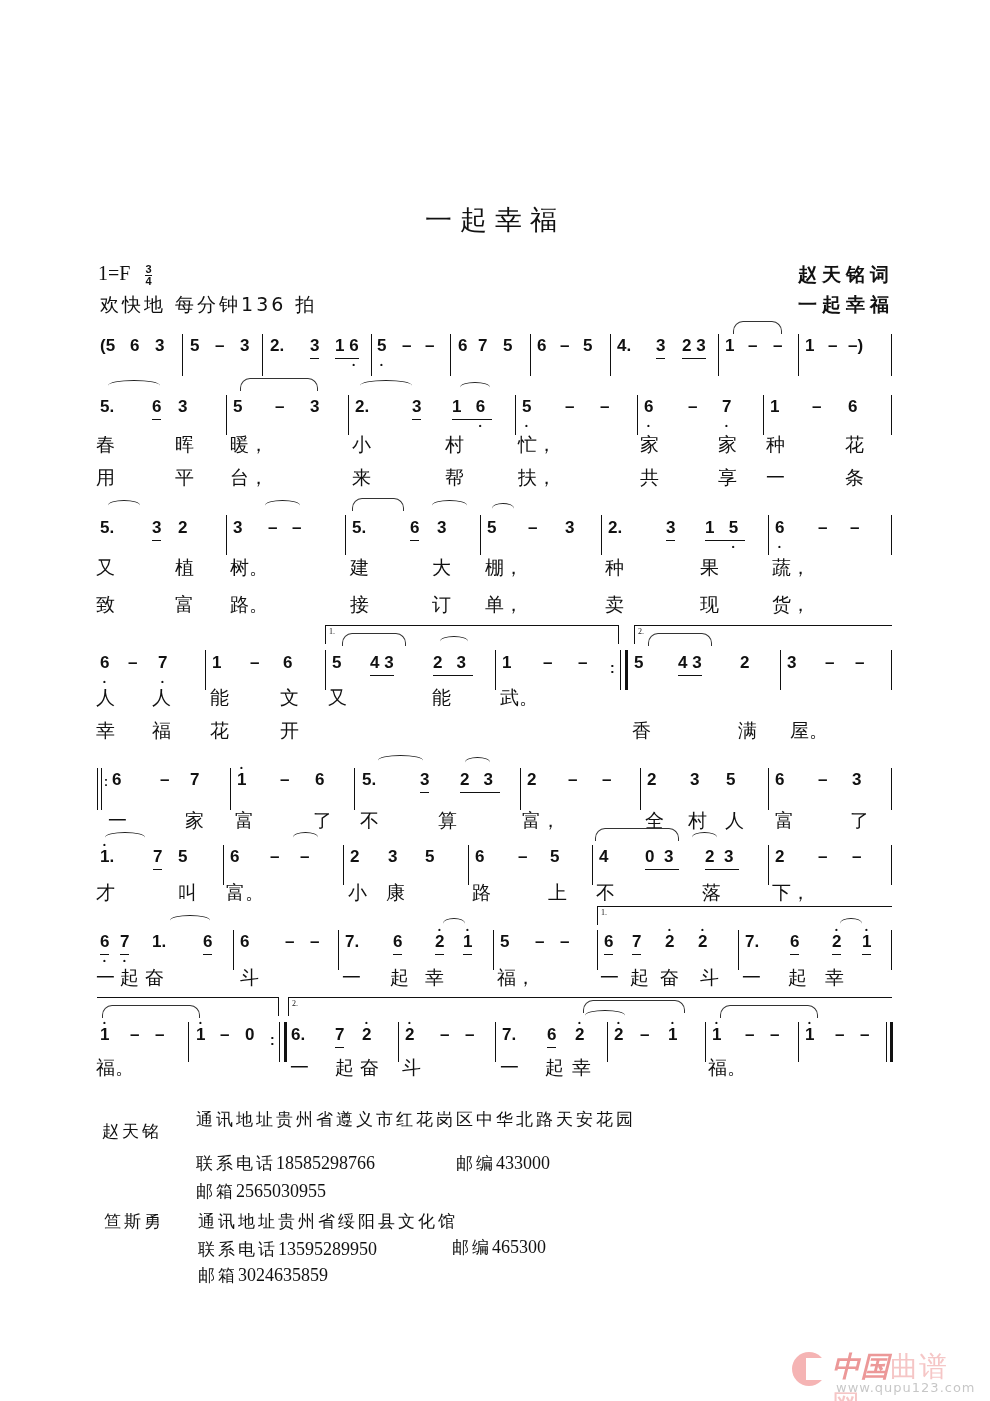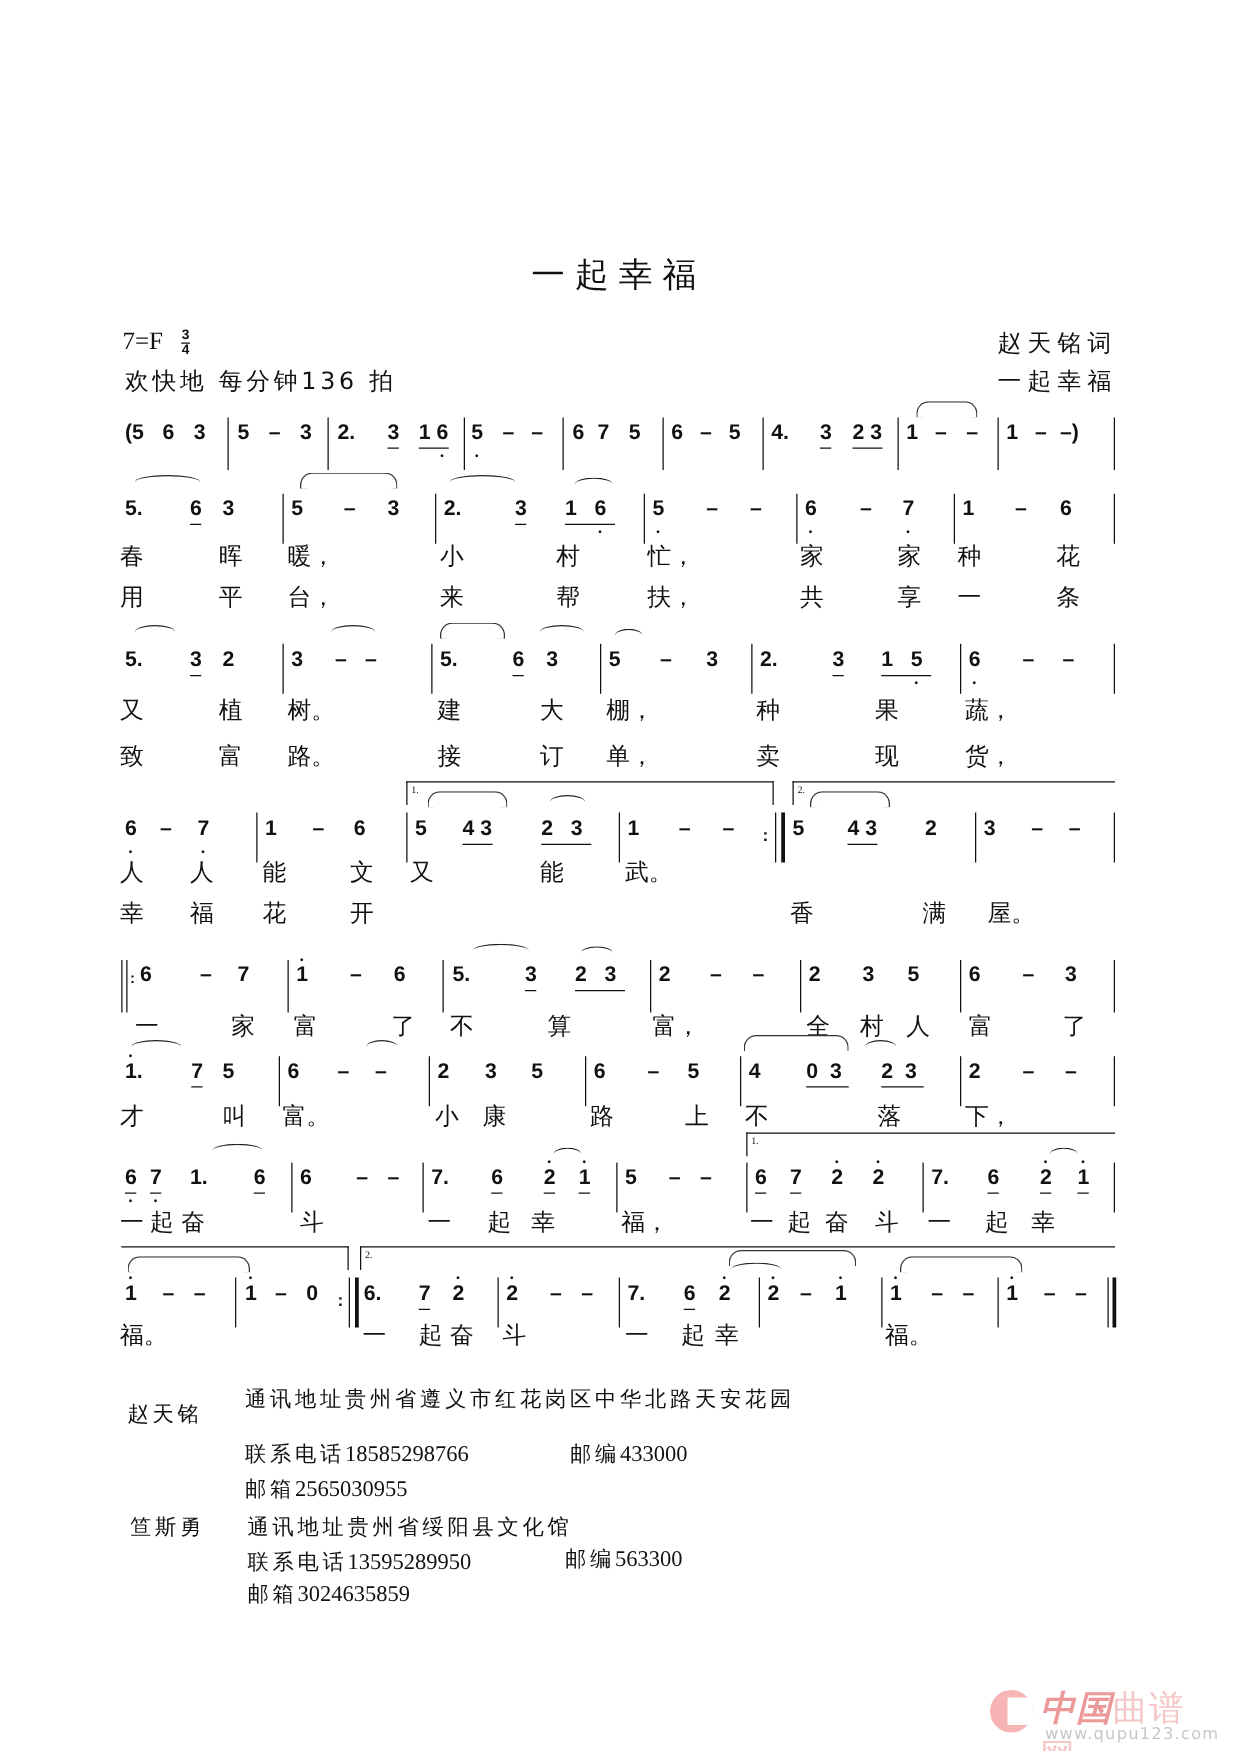--- a/index.html
+++ b/index.html
@@ -3,21 +3,21 @@
 <meta charset="utf-8">
 <style>
   html,body{margin:0;padding:0;background:#fff;}
   body{width:990px;height:1401px;position:relative;overflow:hidden;color:#111;font-family:"DejaVu Serif",serif;}
   .abs{position:absolute;}
   .title{left:0;width:990px;top:202px;text-align:center;font-size:27px;letter-spacing:8px;font-family:"DejaVu Sans",sans-serif;font-weight:normal;}
   .key{left:98px;top:262px;font-size:20px;font-family:"Liberation Serif",serif;}
   .ts{display:inline-block;vertical-align:middle;margin-left:10px;text-align:center;font-family:"Liberation Sans",sans-serif;font-weight:bold;font-size:11px;line-height:11px;}
   .ts .num{border-bottom:1px solid #111;display:block;}
   .tempo{left:100px;top:292px;font-size:19px;letter-spacing:3px;font-family:"DejaVu Sans",sans-serif;}
-  .credit{right:96px;font-size:19px;letter-spacing:5px;font-family:"DejaVu Sans",sans-serif;}
+  .credit{right:96px;font-size:19px;letter-spacing:5px;font-family:"DejaVu Sans",sans-serif;font-weight:bold;}
   .staff{position:absolute;left:0;width:990px;}
   .n{position:absolute;font-family:"Liberation Sans",sans-serif;font-weight:bold;font-size:17px;line-height:20px;}
   .n.u::after{content:"";position:absolute;left:0;right:0;bottom:-3px;border-bottom:1.5px solid #111;}
   .dot-hi::before{content:"•";position:absolute;left:3px;top:-12px;font-size:8px;}
   .dot-lo::before{content:"•";position:absolute;left:3px;top:19px;font-size:8px;}
   .bar{position:absolute;width:1.4px;background:#111;}
   .lyr{position:absolute;font-family:"DejaVu Sans",sans-serif;font-size:19px;}
   .slur{position:absolute;border-top:1.4px solid #222;border-radius:50% 50% 0 0;height:10px;}
   .tie{position:absolute;border-top:1.4px solid #333;border-left:1.4px solid #333;border-right:1.4px solid #333;border-radius:10px 10px 0 0;height:12px;}
   .volta{position:absolute;border-top:1px solid #111;border-left:1px solid #111;height:18px;}
@@ -30,21 +30,21 @@
   .wm .logo::after{content:"";position:absolute;left:14px;top:6px;width:20px;height:22px;background:#fff;}
   .wm .cn{position:absolute;left:40px;top:0;font-size:28px;font-family:"DejaVu Serif",serif;color:#d44;font-weight:bold;font-style:italic;letter-spacing:1px;}
   .wm .cn2{color:#e99;font-style:normal;font-weight:normal;}
   .wm .url{position:absolute;left:44px;top:32px;font-size:13px;color:#999;font-family:"DejaVu Sans",sans-serif;letter-spacing:1px;}
 </style>
 </head>
 <body>
 
 <div class="abs title">一起幸福</div>
 <div class="abs key">
-  <span>7=F</span>
+  <span>1=F</span>
   <span class="ts">
     <span class="num">3</span>
     <span>4</span>
   </span>
 </div>
 <div class="abs tempo">欢快地  每分钟136 拍</div>
 <div class="abs credit" style="top:262px">赵天铭词</div>
 <div class="abs credit" style="top:292px">一起幸福</div>
 
 <div class="staff" style="top:0">
@@ -447,21 +447,21 @@
   <span class="info" style="left:102px;top:1120px">赵天铭</span>
   <span class="info" style="left:196px;top:1108px"><span>通讯地址</span><span>贵州省遵义市红花岗区中华北路天安花园</span></span>
   <span class="info" style="left:196px;top:1152px"><span>联系电话</span><span class="info-num">18585298766</span></span>
   <span class="info" style="left:456px;top:1152px"><span>邮编</span><span class="info-num">433000</span></span>
   <span class="info" style="left:196px;top:1180px"><span>邮箱</span><span class="info-num">2565030955</span></span>
 </div>
 <div>
   <span class="info" style="left:104px;top:1210px">笪斯勇</span>
   <span class="info" style="left:198px;top:1210px"><span>通讯地址</span><span>贵州省绥阳县文化馆</span></span>
   <span class="info" style="left:198px;top:1238px"><span>联系电话</span><span class="info-num">13595289950</span></span>
-  <span class="info" style="left:452px;top:1236px"><span>邮编</span><span class="info-num">563300</span></span>
+  <span class="info" style="left:452px;top:1236px"><span>邮编</span><span class="info-num">465300</span></span>
   <span class="info" style="left:198px;top:1264px"><span>邮箱</span><span class="info-num">3024635859</span></span>
 </div>
 
 <div class="abs wm">
   <div class="logo"></div>
   <div class="cn"><span>中国</span><span class="cn2">曲谱网</span></div>
   <div class="url">www.qupu123.com</div>
 </div>
 
 </body></html>

